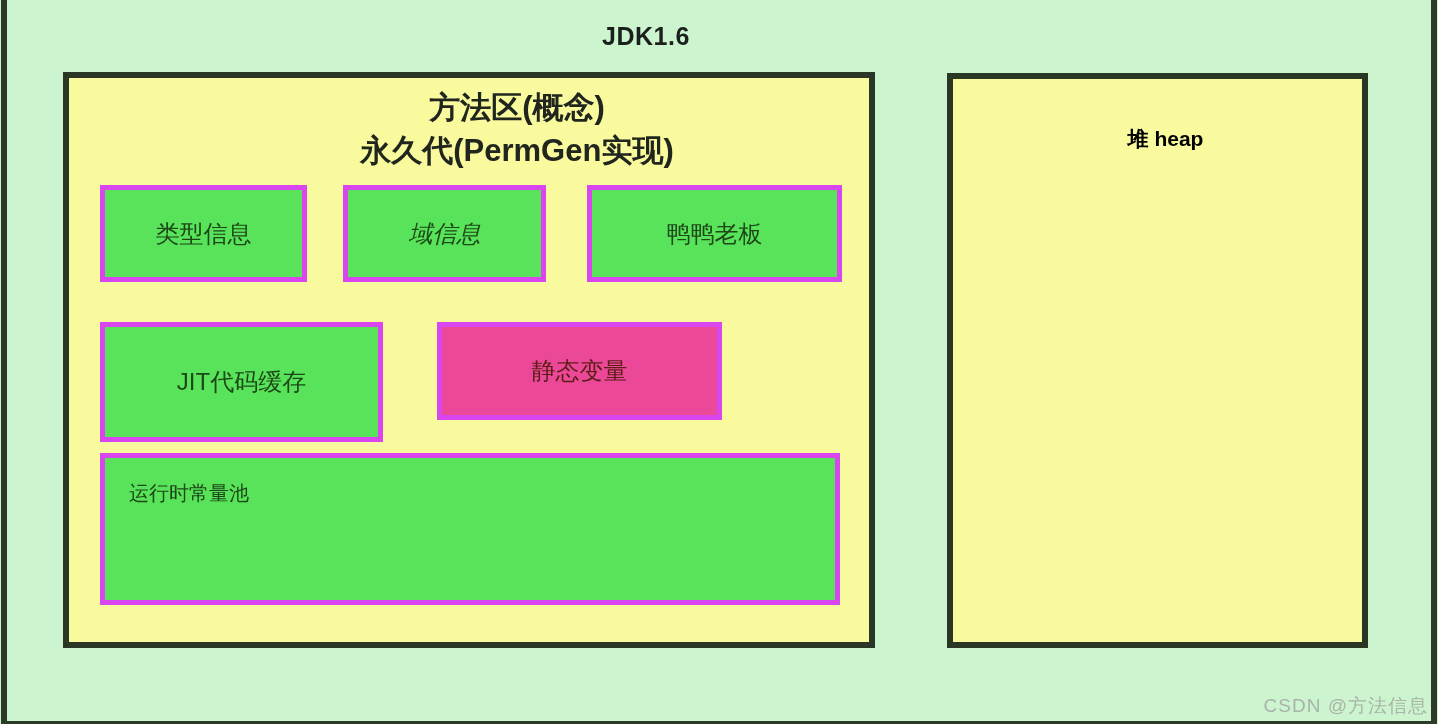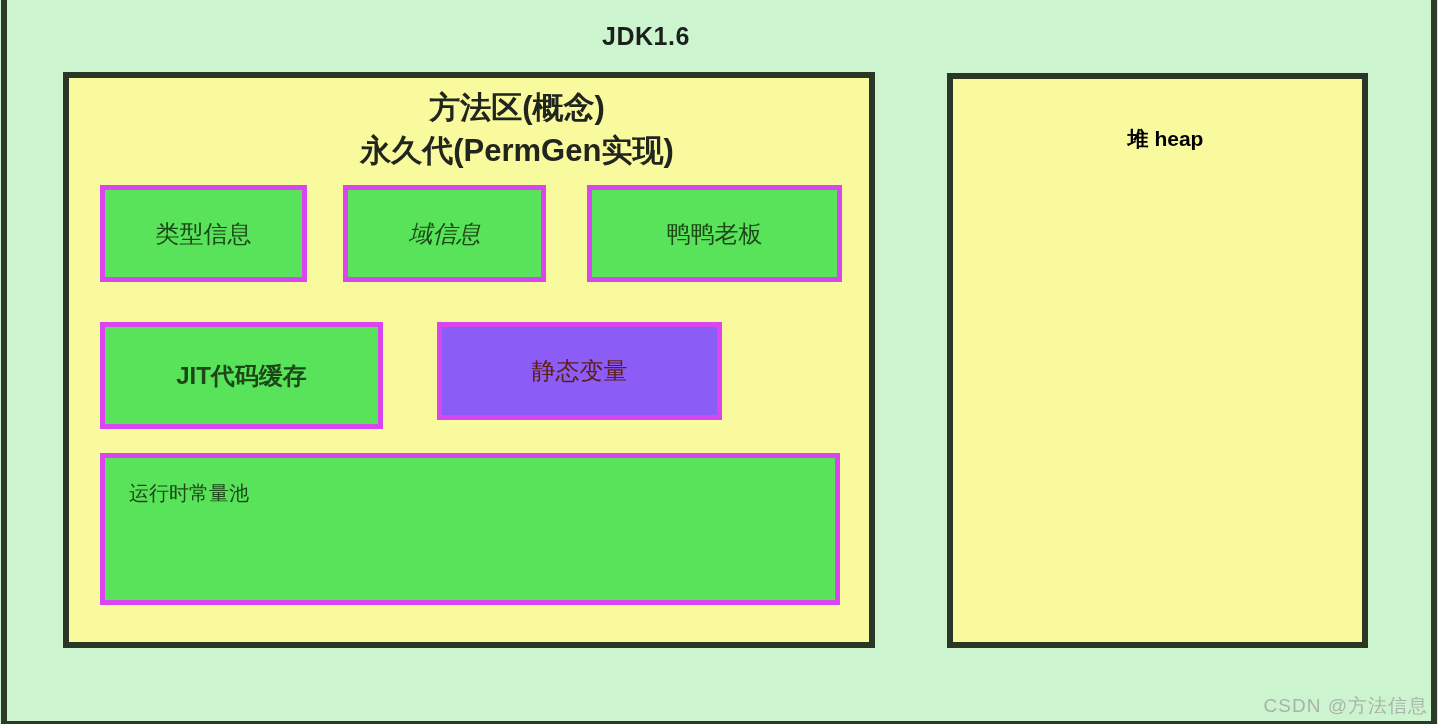--- a/index.html
+++ b/index.html
@@ -81,27 +81,27 @@
     align-items: center;
     justify-content: center;
     font-size: 24px;
     text-align: center;
   }
   .box.green {
     background: #58e35b;
     color: #1c4716;
   }
   .box.red {
-    background: #8b5cf6;
+    background: #ec4899;
     color: #5c1d12;
   }
   .box-type-info   { left: 100px; top: 185px; width: 207px; height: 97px; }
   .box-field-info  { left: 343px; top: 185px; width: 203px; height: 97px; font-style: italic; }
   .box-method-info { left: 587px; top: 185px; width: 255px; height: 97px; }
-  .box-jit-cache   { left: 100px; top: 322px; width: 283px; height: 107px; font-weight: bold; }
+  .box-jit-cache   { left: 100px; top: 322px; width: 283px; height: 120px; }
   .box-static-vars { left: 437px; top: 322px; width: 285px; height: 98px; }
   .box-runtime-pool {
     left: 100px; top: 453px; width: 740px; height: 152px;
     display: block;
   }
   .runtime-pool-label {
     position: absolute;
     left: 24px;
     top: 22px;
     font-size: 20px;

